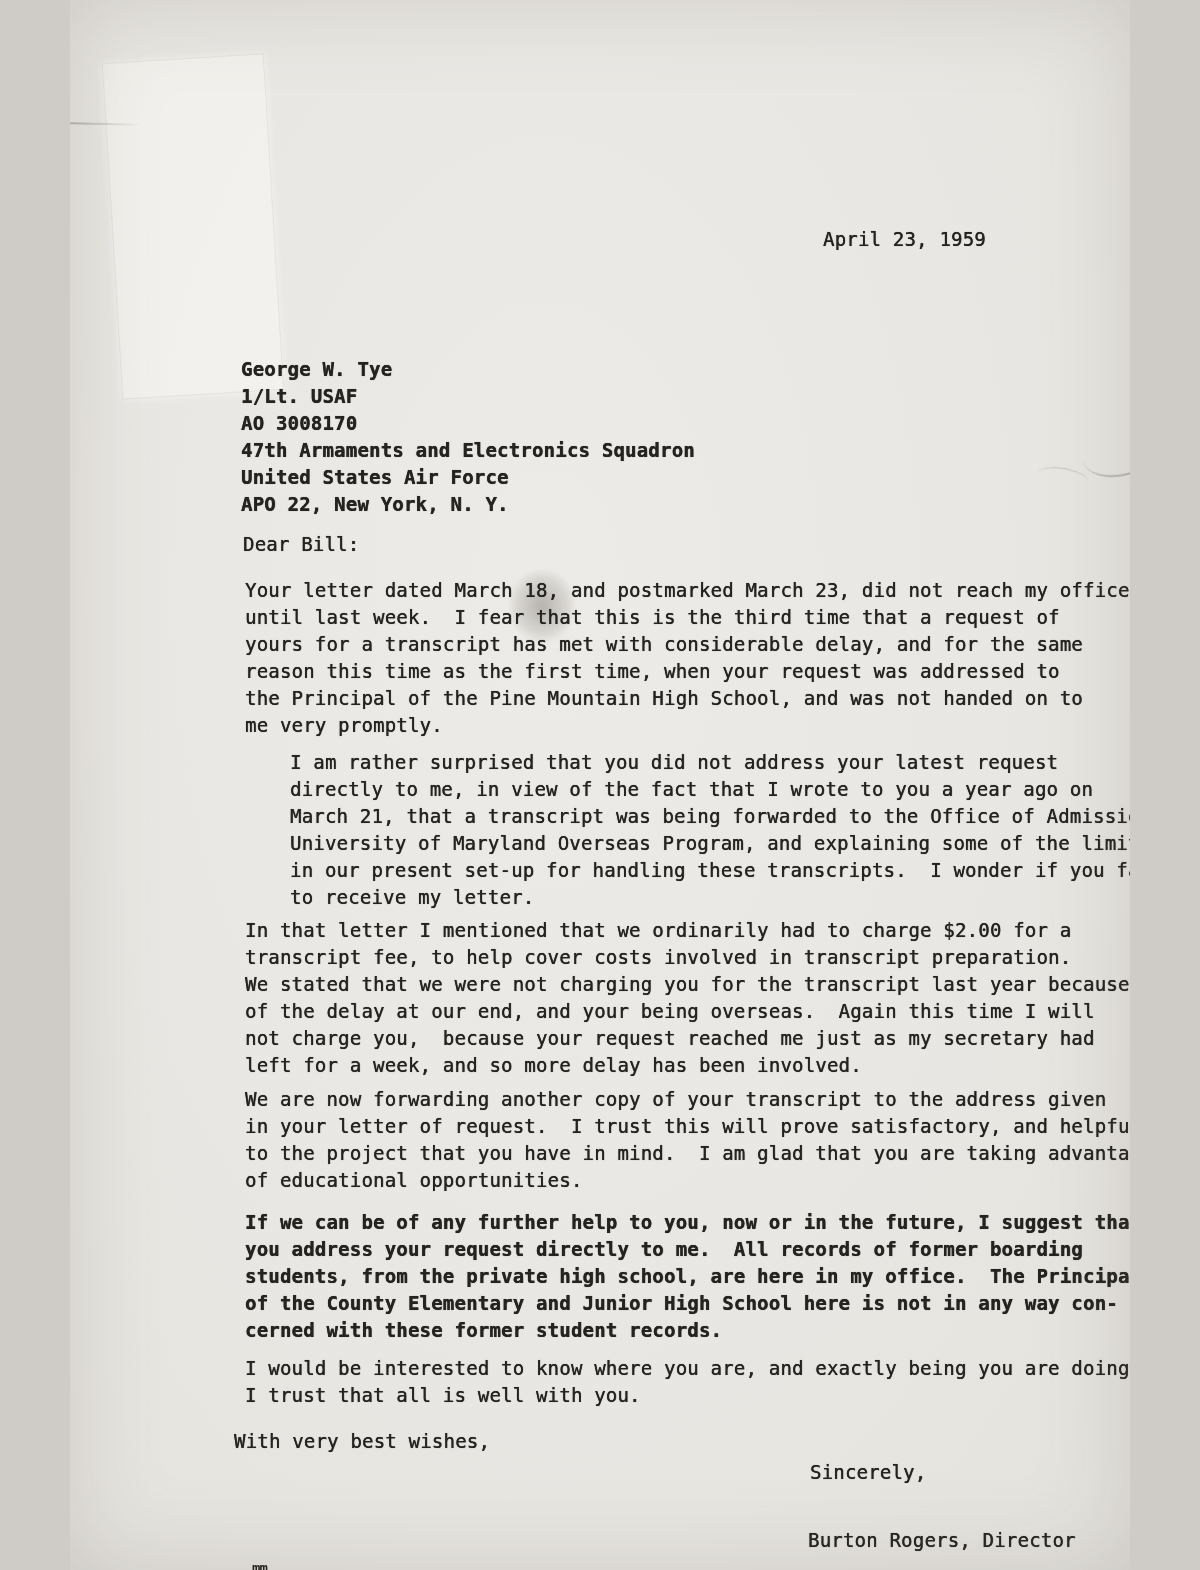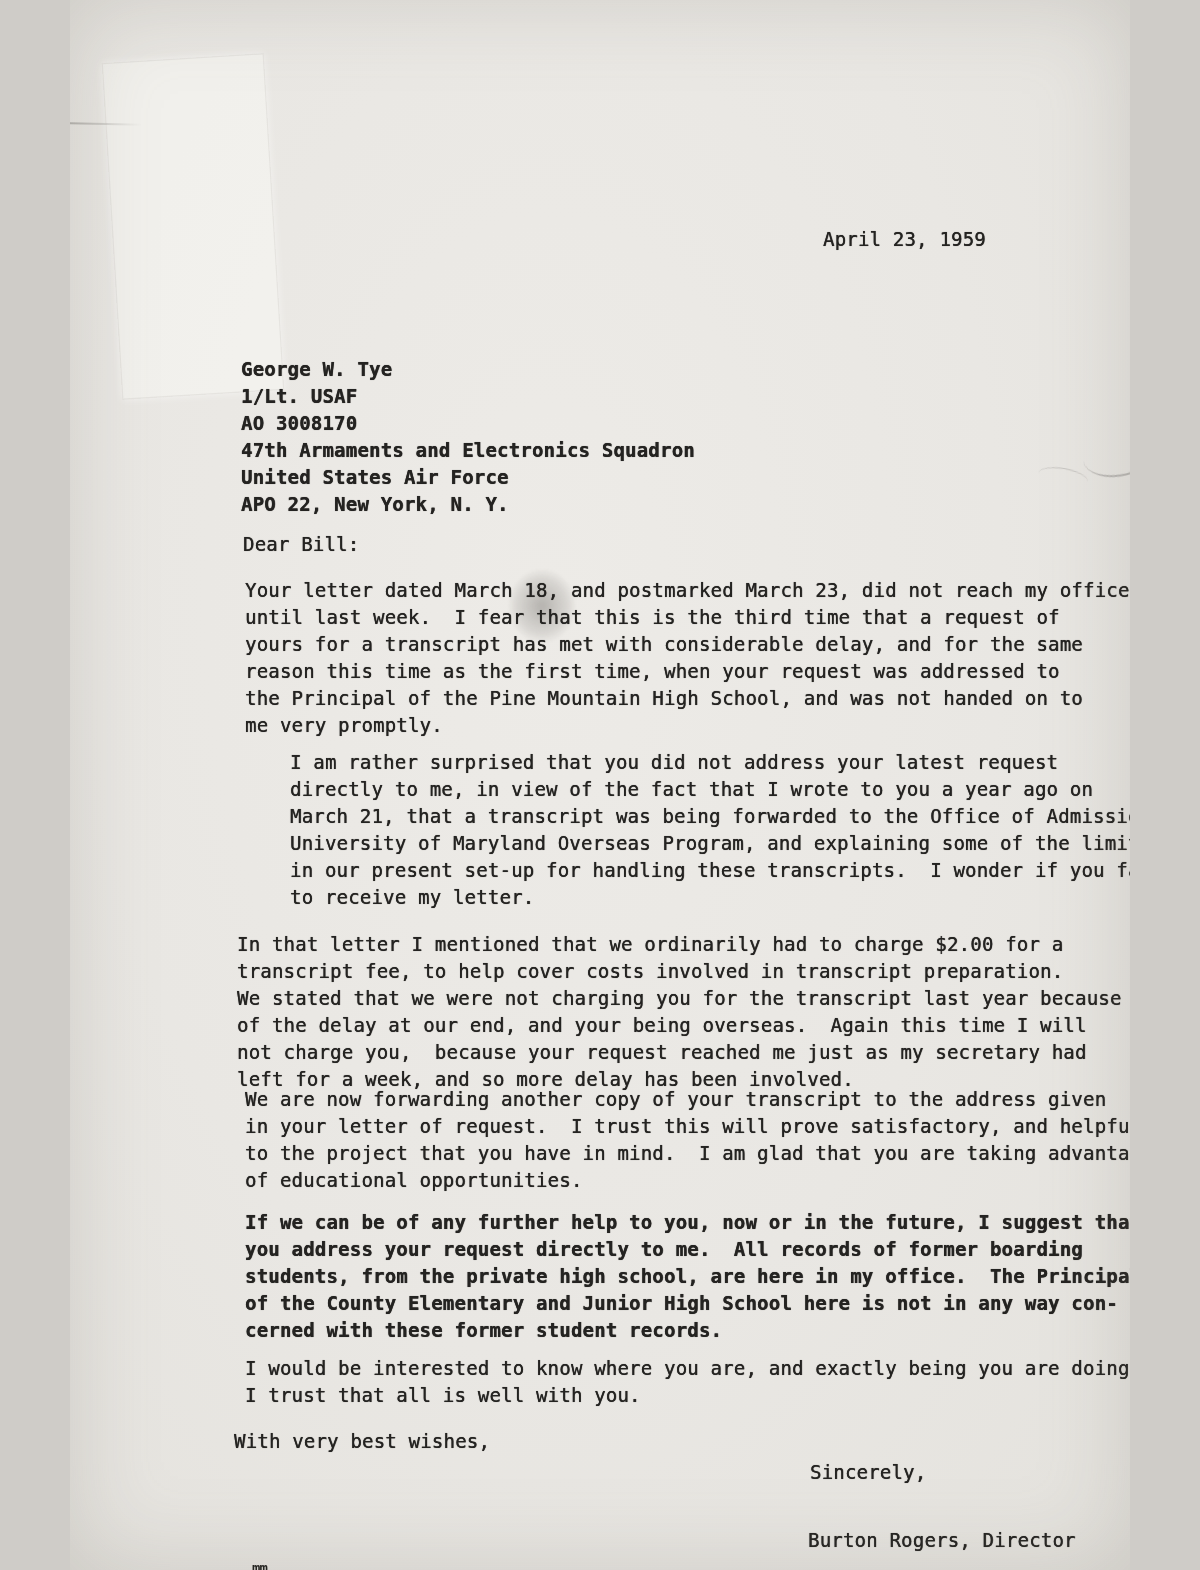--- a/index.html
+++ b/index.html
@@ -25,21 +25,21 @@
     line-height: 27px;
     letter-spacing: 0.2px;
     white-space: pre;
     text-shadow: 0 0 0.7px rgba(30,29,27,0.85), 0.4px 0.4px 0.5px rgba(30,29,27,0.45);
   }
   .date      { left: 753px; top: 226px; }
   .address   { left: 171px; top: 356px; font-weight: bold; }
   .salutation{ left: 173px; top: 531px; }
   .p1 { left: 175px; top: 577px; }
   .p2 { left: 175px; top: 749px; margin-left: 45px; }
-  .p3 { left: 167px; top: 917px; margin-top: 14px; }
+  .p3 { left: 175px; top: 917px; }
   .p4 { left: 175px; top: 1086px; }
   .p5 { left: 175px; top: 1209px; font-weight: bold; }
   .p6 { left: 175px; top: 1355px; }
   .closing   { left: 164px; top: 1428px; }
   .signoff   { left: 740px; top: 1459px; }
   .signature { left: 738px; top: 1527px; }
   .initials {
     position: absolute;
     left: 182px; top: 1560px;
     font-size: 14px; font-weight: bold;

